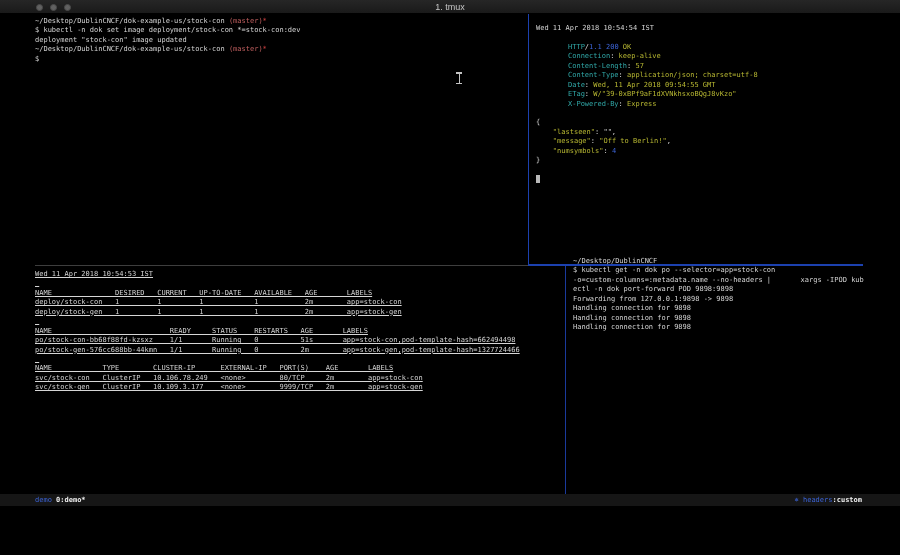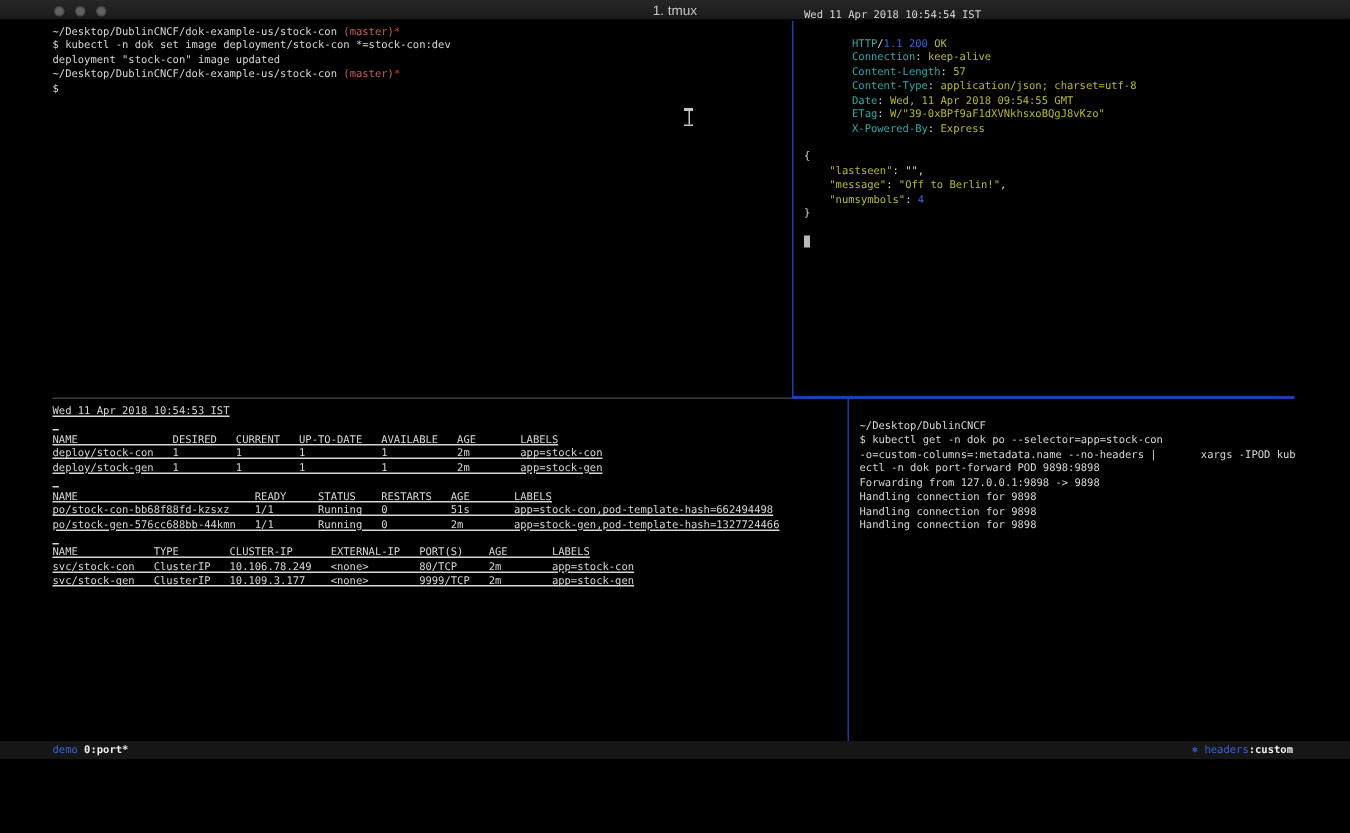--- a/index.html
+++ b/index.html
@@ -22,23 +22,23 @@
     position:absolute; left:0; right:0; top:0; height:14px; line-height:14px;
     text-align:center; color:#c6c6c6; font-family:"Liberation Sans", sans-serif;
     font-size:9px;
   }
   
   .pane {
     position:absolute; font-size:7px; line-height:9.45px;
     color:#d6d6d6; white-space:pre;
   }
   .pane-tl { left:35px; top:17px;  width:490px; }
-  .pane-tr { left:536px; top:6px; width:330px; }
+  .pane-tr { left:536px; top:24px; width:330px; }
   .pane-bl { left:35px; top:270px; width:525px;text-decoration:underline; }
-  .pane-br { left:573px; top:280px; width:293px; }
+  .pane-br { left:573px; top:257px; width:293px; }
   .tline { white-space:pre; height:9.45px; }
   .c-fg    { color:#d6d6d6; }
   .c-fgb   { color:#efefef; font-weight:bold; }
   .c-cyan  { color:#30a8a8;padding-left:32px; }
   .c-yellow{ color:#b8b832;text-align:right; }
   .c-blue  { color:#3c64d8; }
   .c-git   { color:#c05f5f;text-align:right; }
   .c-star  { color:#d14040; }
   .c-cursor{ background:#b9b9b9; color:#000; }
   
@@ -84,17 +84,17 @@
   <div class="hdiv-right"></div>
   <div class="vdiv-bottom"></div>
 
   <div class="ibeam">
     <div class="cap-top"></div>
       <div class="stem"></div>
       <div class="cap-bot"></div>
   </div>
 
   <div class="statusbar">
-    <span><span class="c-blue">demo</span><span class="c-fgb"> 0:port*</span></span>
+    <span><span class="c-blue">demo</span><span class="c-fgb"> 0:demo*</span></span>
     <span><span class="c-blue">⎈ headers</span><span class="c-fgb">:custom</span></span>
   </div>
 
 </div>
 
 </body></html>

